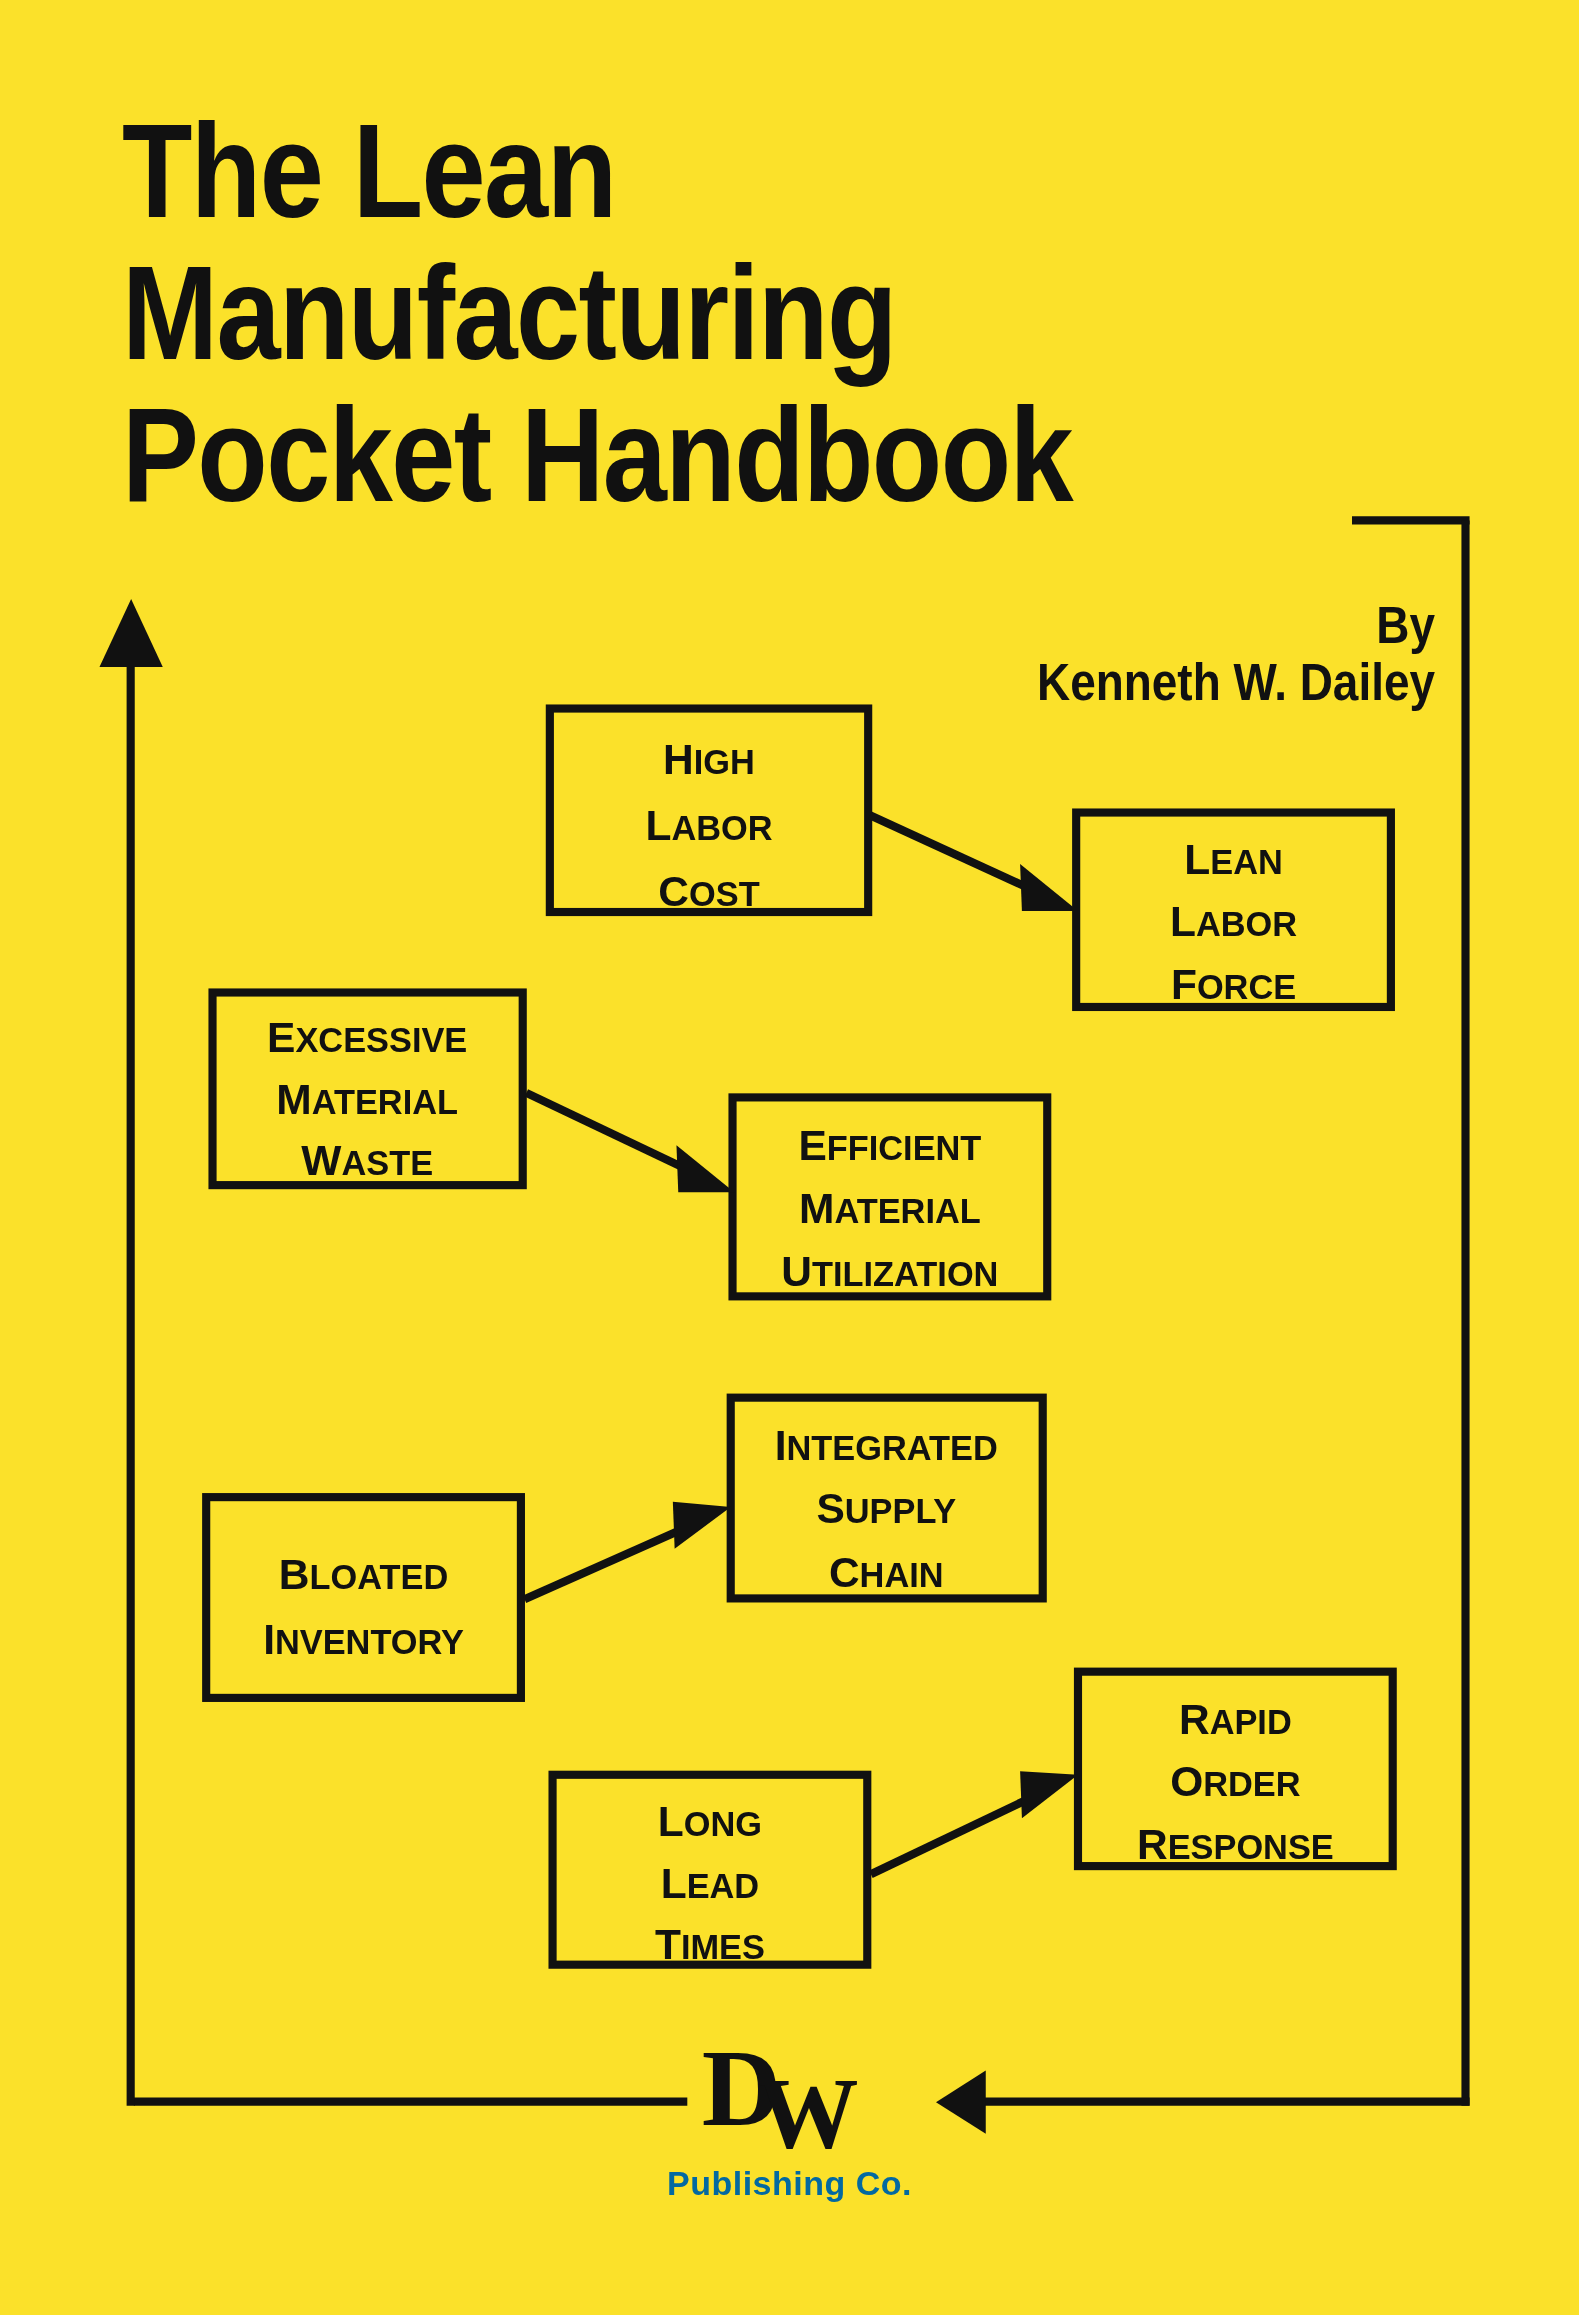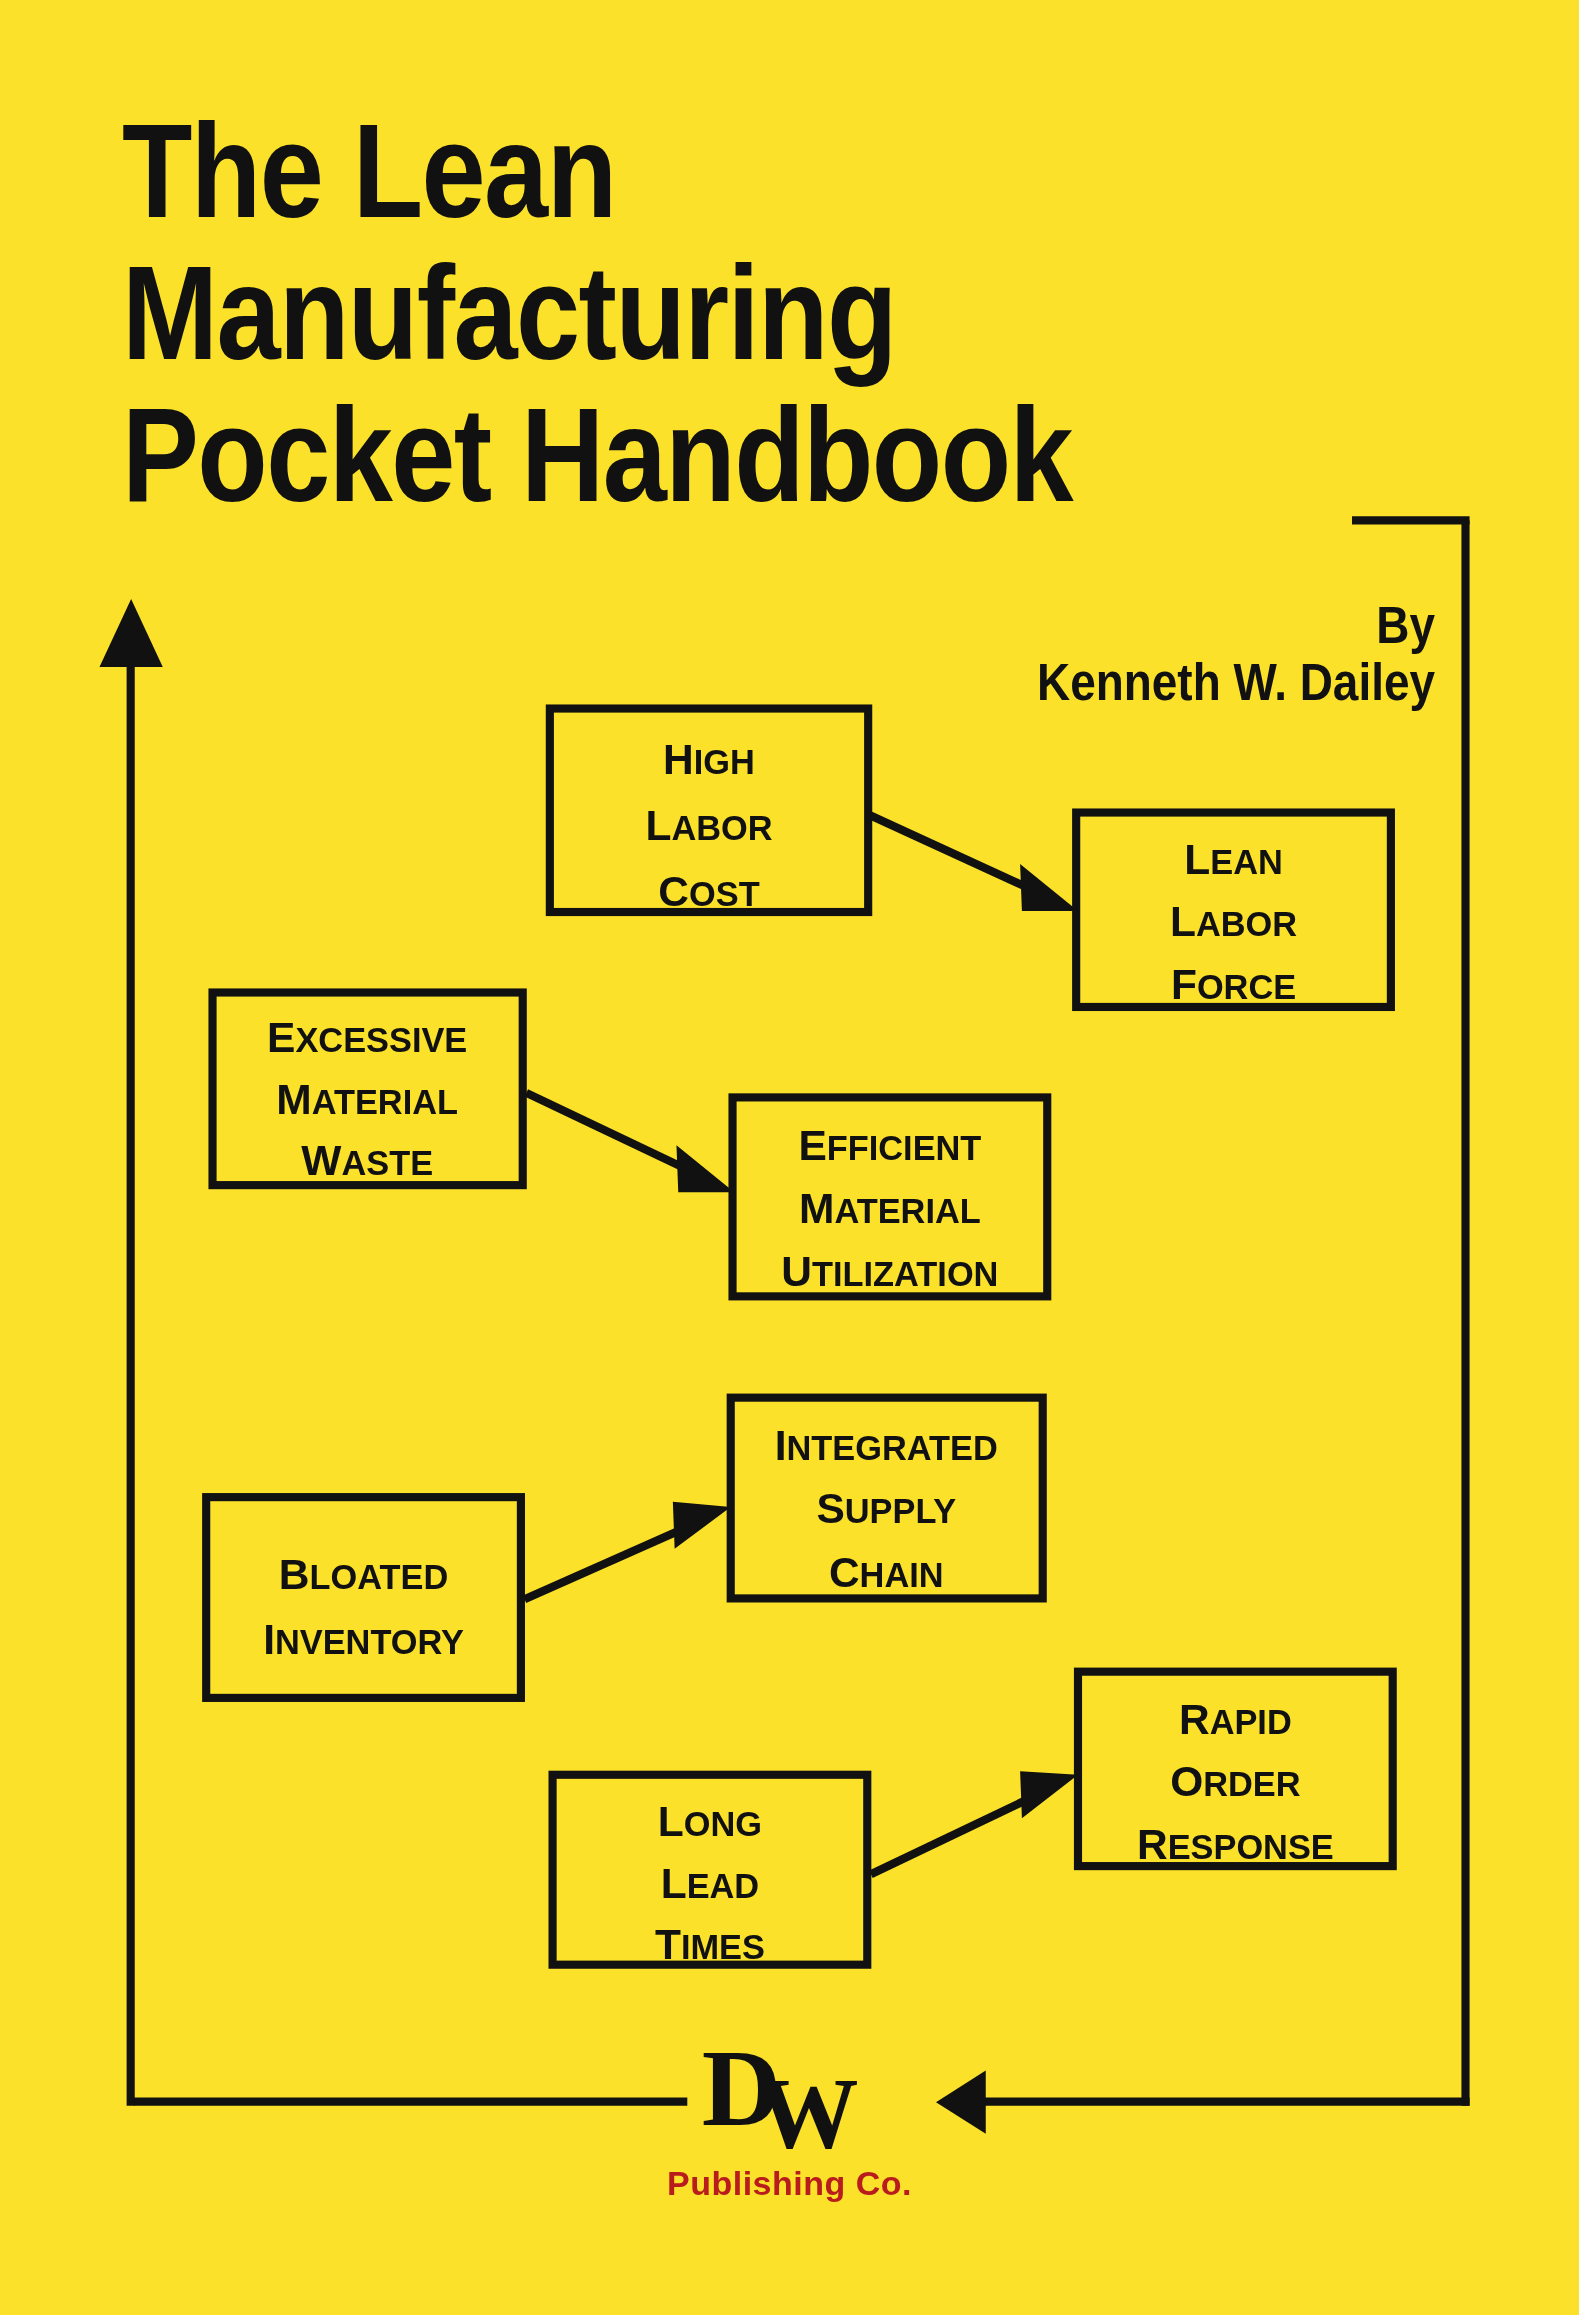--- a/index.html
+++ b/index.html
@@ -123,21 +123,21 @@
     top: 23.5px;
     color: #111111;
     font-family: "Liberation Serif", serif;
     font-weight: bold;
     font-size: 101px;
     line-height: 1;
   }
   #publisher-name {
     display: block;
     margin-top: 1.8px;
-    color: #b91c1c;
+    color: #0369a1;
     font-family: "Liberation Sans", sans-serif;
     font-weight: bold;
     font-size: 34px;
     letter-spacing: 0.5px;
   }
 </style>
 </head>
 <body>
 
 <div id="cover">

